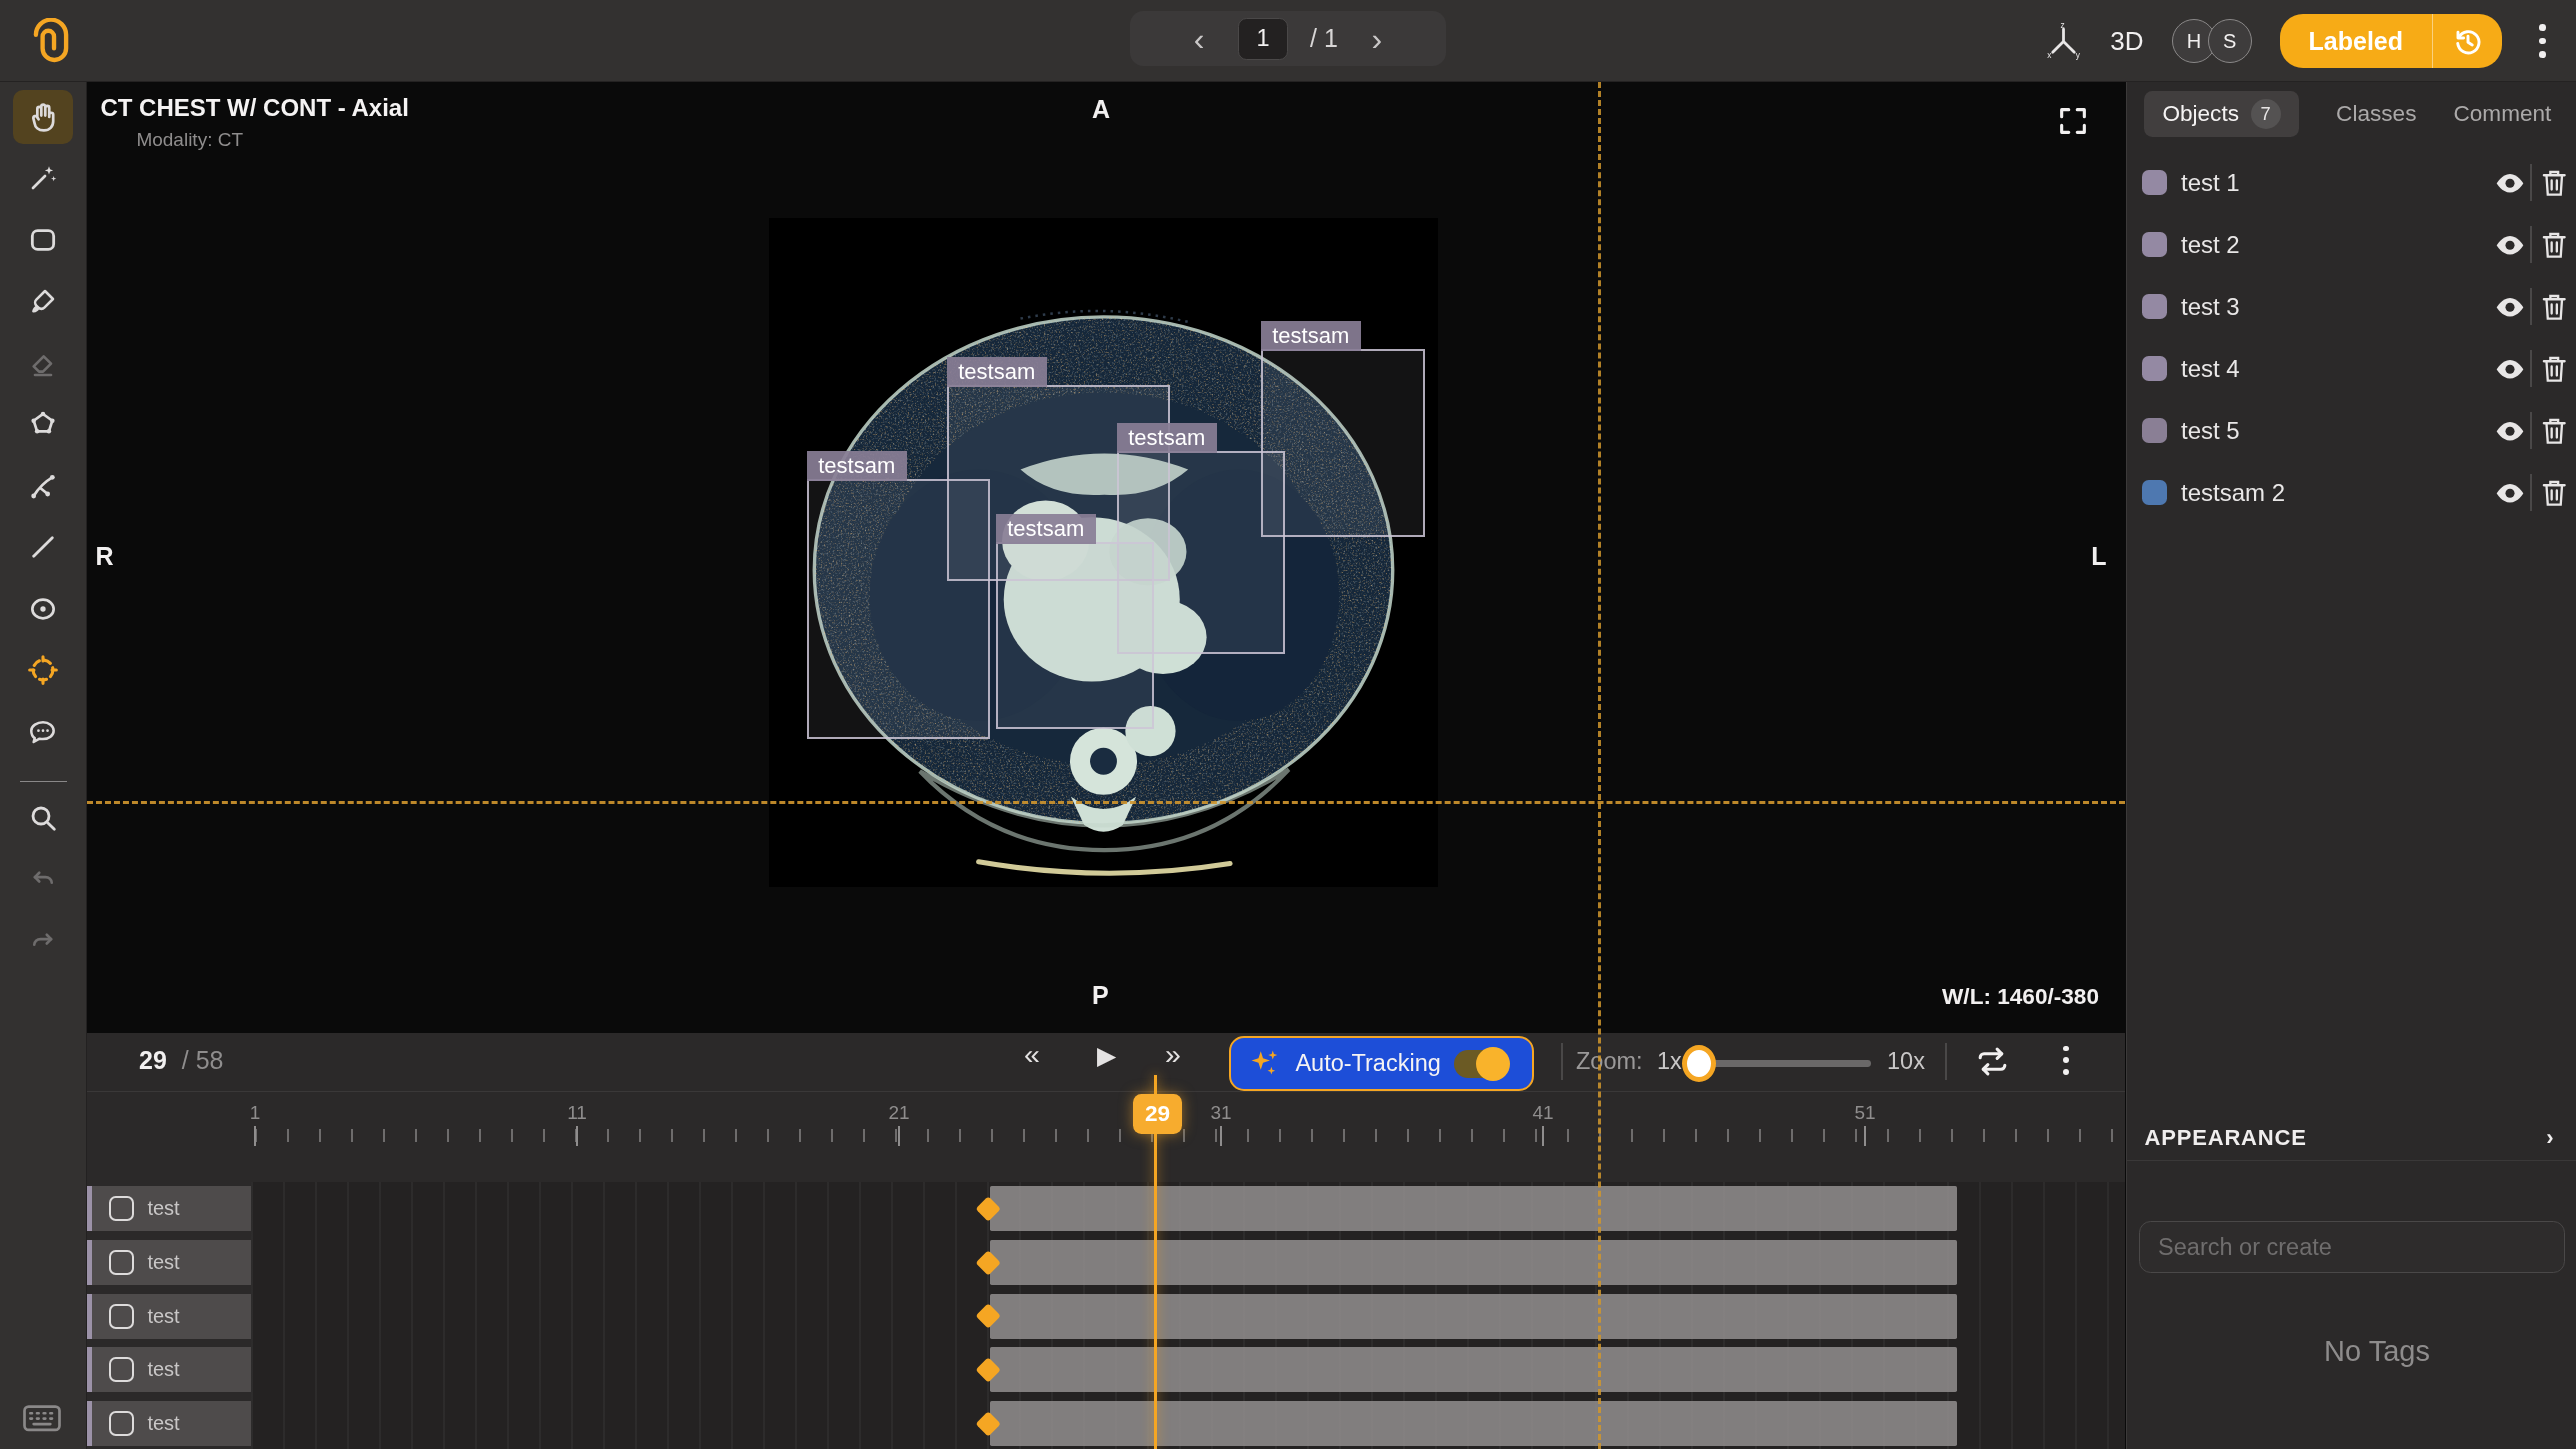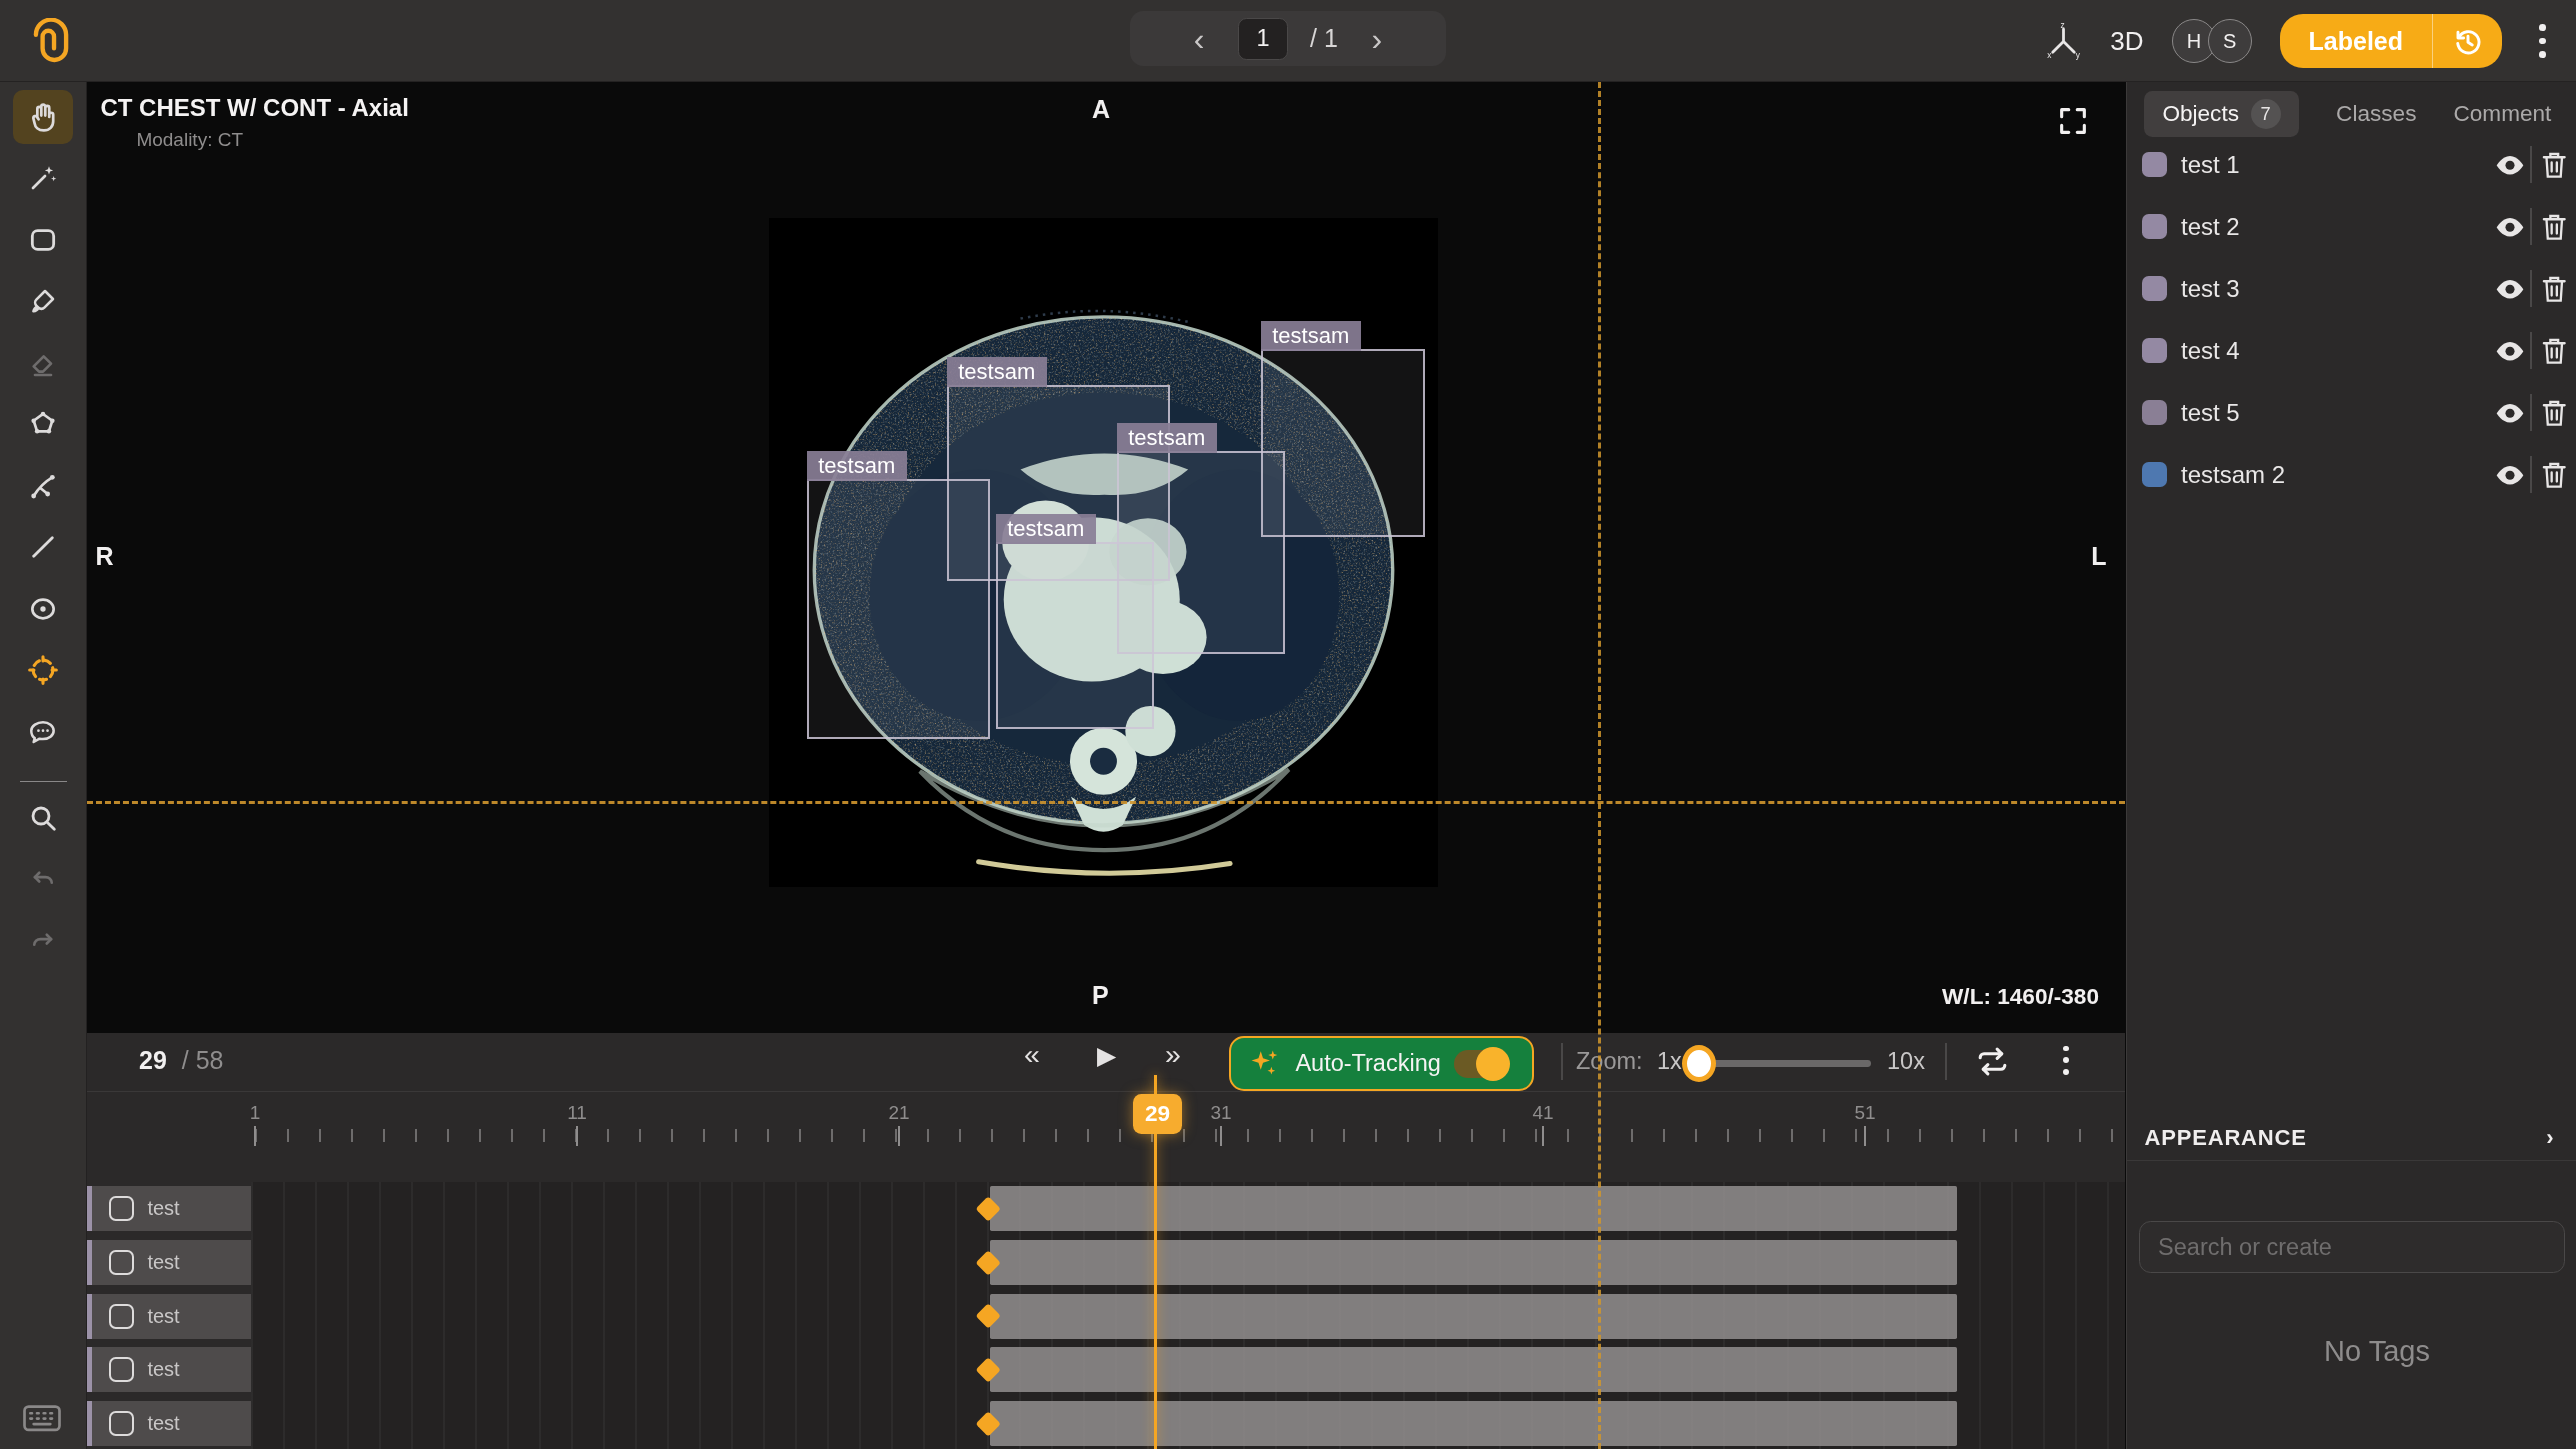--- a/index.html
+++ b/index.html
@@ -54,21 +54,21 @@
   .ann-box { position:absolute; border:2.5px solid rgba(205,198,214,.85); background:rgba(190,182,200,.10); z-index:6; }
   .ann-label { position:absolute; left:-2.5px; top:-30px; height:30px; padding:0 11.7px; background:rgba(137,126,150,.92);
                color:#fff; font-size:22px; display:flex; align-items:center; white-space:nowrap; }
 
   
   #timeline { left:87px; top:1033px; width:2038px; height:416px; background:#2b2929; z-index:10; }
   .ctrlbar { left:0; top:0; width:2038px; height:59px; border-bottom:1.7px solid #3a3838; }
   .fcount { left:52px; top:13.4px; font-size:25px; color:#f2f0f0; font-weight:600; }
   .fcount .tot { color:#8f8d8d; font-weight:400; margin-left:15px; }
   .pb { position:absolute; top:5px; color:#e4e2e2; font-size:28.5px; cursor:pointer; }
-  .at-pill { left:1142px; top:3.4px; width:305px; height:55px; border:2.5px solid #f5a623; border-radius:15px; background:#15803d;
+  .at-pill { left:1142px; top:3.4px; width:305px; height:55px; border:2.5px solid #f5a623; border-radius:15px; background:#1d4ed8;
              display:flex; align-items:center; gap:13.4px; padding:0 17px; cursor:pointer; }
   .at-text { color:#f5f3f3; font-size:23.5px; }
   .toggle { width:54px; height:28.5px; border-radius:14.3px; background:#6b5a24; position:relative; }
   .toggle i { position:absolute; right:-1.7px; top:-2.5px; width:34px; height:34px; border-radius:50%; background:#f9b32b; display:block; }
   .tl-div { position:absolute; top:10px; width:1.7px; height:37px; background:#4a4848; }
   .zoom-lab { position:absolute; top:15px; font-size:23.5px; color:#9b9999; }
   .slider-track { left:1603px; top:27px; width:181px; height:6.7px; border-radius:3.4px; background:#6a6868; }
   .slider-knob { left:1595px; top:11.7px; width:34px; height:37px; border-radius:50%; background:#fff; border:5px solid #f5a623; cursor:pointer; }
   .tl-icon { position:absolute; top:10px; cursor:pointer; }
   .tl-kebab { display:flex; flex-direction:column; gap:5.9px; }
@@ -94,21 +94,21 @@
   .key-diamond { position:absolute; left:892px; width:18.4px; height:18.4px; background:#f5a623; transform:rotate(45deg);
                  border-radius:3.4px; z-index:13; }
 
   
   #panel { left:2126px; top:82px; width:450px; height:1367px; background:#2b2929; border-left:1.7px solid #3c3a3a; z-index:20; }
   .tabs { left:5px; top:8.4px; height:47px; display:flex; align-items:center; gap:37px;margin-left:12px; }
   .tab { font-size:22.6px; color:#aba9a9; cursor:pointer; display:flex; align-items:center; gap:11.7px; }
   .tab.active { background:#413e3e; border-radius:8.4px; padding:8.4px 18.4px; color:#f5f3f3; }
   .badge { width:30px; height:30px; border-radius:50%; background:#545252; color:#e8e6e6; font-size:18.4px;
            display:flex; align-items:center; justify-content:center; }
-  #objects-list { position:absolute; left:0; top:52px; width:450px; }
+  #objects-list { position:absolute; left:0; top:70px; width:450px; }
   .obj-row { position:relative; height:62px; }
   .swatch { position:absolute; left:15px; top:18.4px; width:25px; height:25px; border-radius:6.7px; }
   .obj-name { position:absolute; left:54px; top:17px; font-size:24px; color:#e9e7e7; }
   .obj-eye { position:absolute; left:367px; top:17px; cursor:pointer; }
   .obj-sep { position:absolute; left:403px; top:11.7px; width:1.7px; height:37px; background:#4a4848; }
   .obj-trash { position:absolute; left:413px; top:15px; cursor:pointer; }
   .sect { position:absolute; left:0; width:450px; height:44px; border-bottom:1.7px solid #3a3838; cursor:pointer; }
   .sect .s-title { position:absolute; left:17.6px; top:8.4px; font-size:22px; font-weight:700; letter-spacing:0.8px; color:#f0eeee; }
   .sect .s-chev { position:absolute; right:23.5px; top:8.4px; color:#f0eeee; font-size:22px; font-weight:700; }
   .tags-input { position:absolute; left:11.7px; top:1139px; width:426px; height:52px; background:#2e2c2c;

